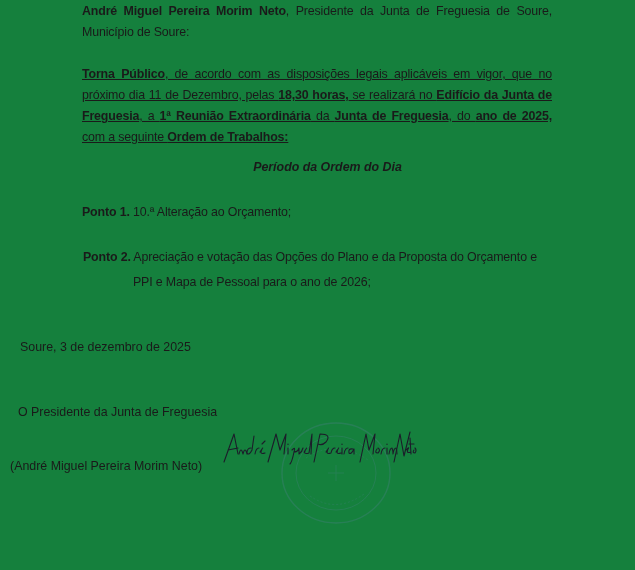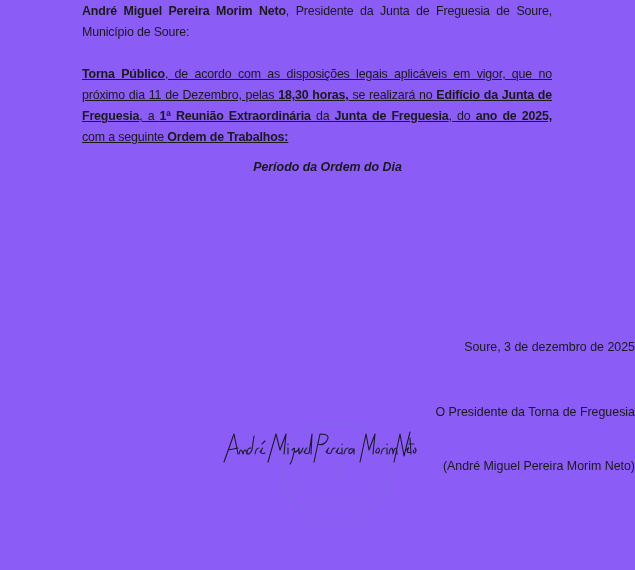--- a/index.html
+++ b/index.html
@@ -13,21 +13,21 @@
       position: relative;
       overflow: hidden;
       font-family: "Liberation Sans", sans-serif;
       color: #1a1a1a;
       font-size: 12.4px;
     }
     .page {
       position: absolute;
       left: 0; top: 0;
       width: 635px; height: 570px;
-      background: #8b5cf6;
+      background: #15803d;
     }
     .para {
       position: absolute;
       left: 82px;
       width: 470px;
       line-height: 21px;
       text-align: justify;
       text-align-last: left;
       letter-spacing: -0.15px;
     }
@@ -51,21 +51,21 @@
       line-height: 25px;
       letter-spacing: -0.15px;
     }
     .ponto1 { top: 200px; }
     .ponto2 { top: 245px; left: 83px; }
     .ponto2 .cont { display: block; padding-left: 50px; }
     .ponto b { font-weight: bold; }
     .center-line {
       position: absolute;
       left: 0; width: 635px;
-      text-align: right;
+      text-align: left;
       padding-left: 20px;
       box-sizing: border-box;
     }
     .date { top: 340px; }
     .title-sig { top: 405px; padding-left: 18px; }
     .name-sig { top: 459px; padding-left: 10px; }
     .signature {
       position: absolute;
       left: 222px; top: 428px;
       width: 195px; height: 38px;
@@ -85,25 +85,32 @@
   <div class="para p-intro">
     <b>André Miguel Pereira Morim Neto</b><span>, Presidente da Junta de Freguesia de Soure, Município de Soure:</span>
   </div>
 
   <div class="para p-torna">
     <b>Torna Público</b><span>, de acordo com as disposições legais aplicáveis em vigor, que no próximo dia 11 de Dezembro, pelas </span><b>18,30 horas,</b><span> se realizará no </span><b>Edifício da Junta de Freguesia</b><span>, a </span><b>1ª Reunião Extraordinária</b><span> da </span><b>Junta de Freguesia</b><span>, do </span><b>ano de 2025,</b><span> com a seguinte </span><b>Ordem de Trabalhos:</b>
   </div>
 
   <div class="heading">Período da Ordem do Dia</div>
 
+  <div class="ponto ponto1">
+    <b>Ponto 1.</b><span> 10.ª Alteração ao Orçamento;</span>
+  </div>
 
+  <div class="ponto ponto2">
+    <b>Ponto 2.</b><span> Apreciação e votação das Opções do Plano e da Proposta do Orçamento e</span>
+    <span class="cont">PPI e Mapa de Pessoal para o ano de 2026;</span>
+  </div>
 
   <div class="center-line date">Soure, 3 de dezembro de 2025</div>
 
-  <div class="center-line title-sig">O Presidente da Torna de Freguesia</div>
+  <div class="center-line title-sig">O Presidente da Junta de Freguesia</div>
 
   <svg class="stamp" viewBox="0 0 120 110">
     <ellipse cx="60" cy="55" rx="54" ry="50" fill="none" stroke="#6a7fb0" stroke-width="1.4"></ellipse>
     <ellipse cx="60" cy="55" rx="40" ry="37" fill="none" stroke="#6a7fb0" stroke-width="0.9"></ellipse>
     <path d="M30 40 Q60 20 92 42" fill="none" stroke="#6a7fb0" stroke-width="0.8" stroke-dasharray="2 2"></path>
     <path d="M34 78 Q60 96 88 76" fill="none" stroke="#6a7fb0" stroke-width="0.8" stroke-dasharray="2 2"></path>
     <path d="M52 55 L68 55 M60 47 L60 63" stroke="#6a7fb0" stroke-width="0.8"></path>
   </svg>
 
   <svg class="signature" viewBox="0 0 195 38">

